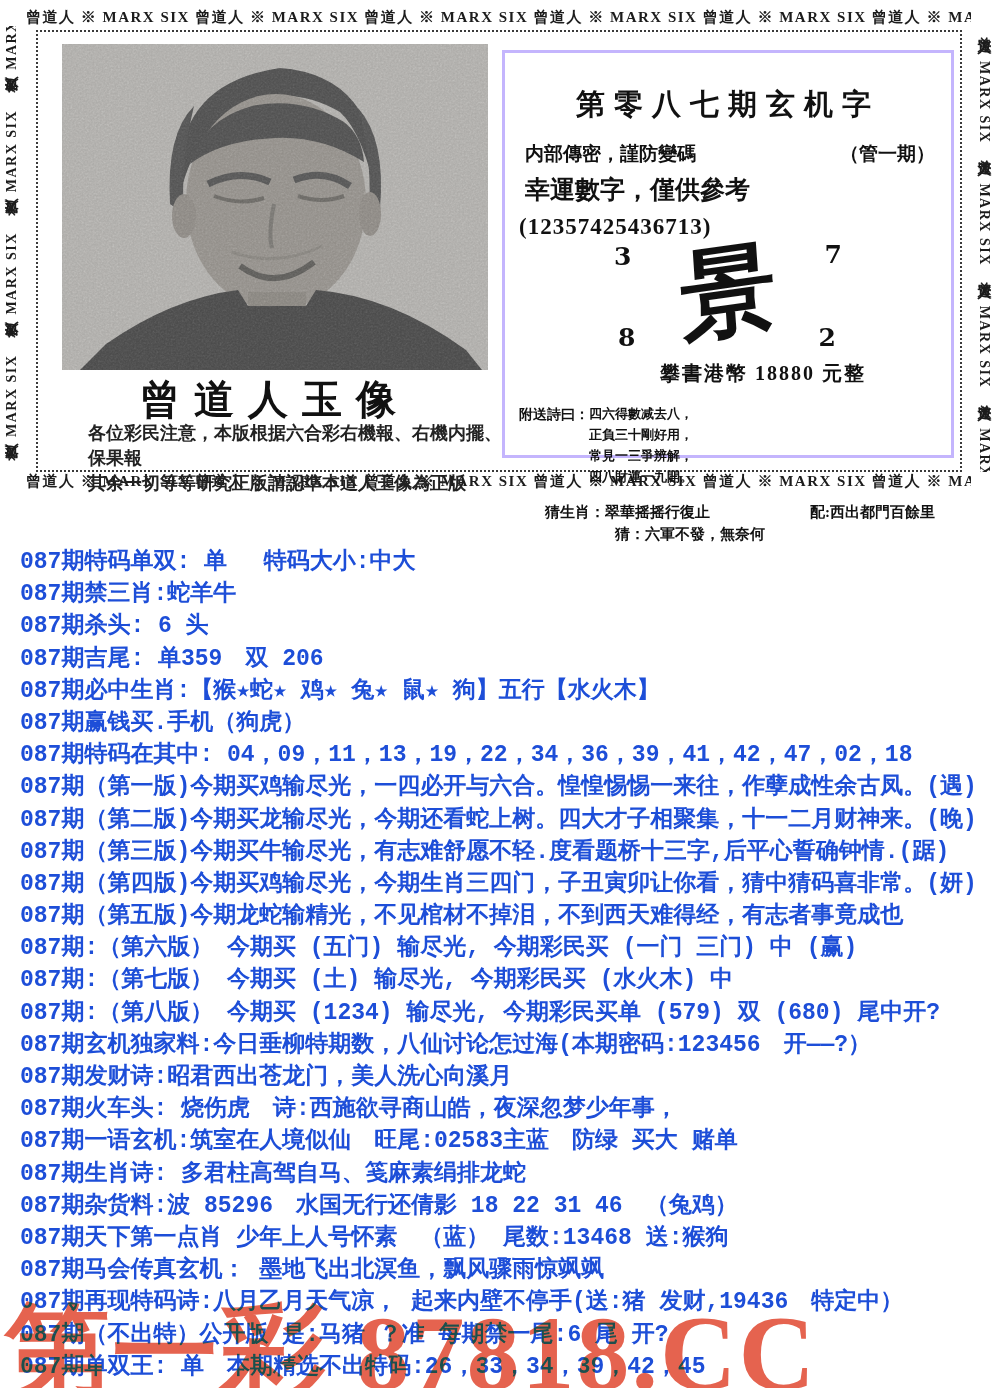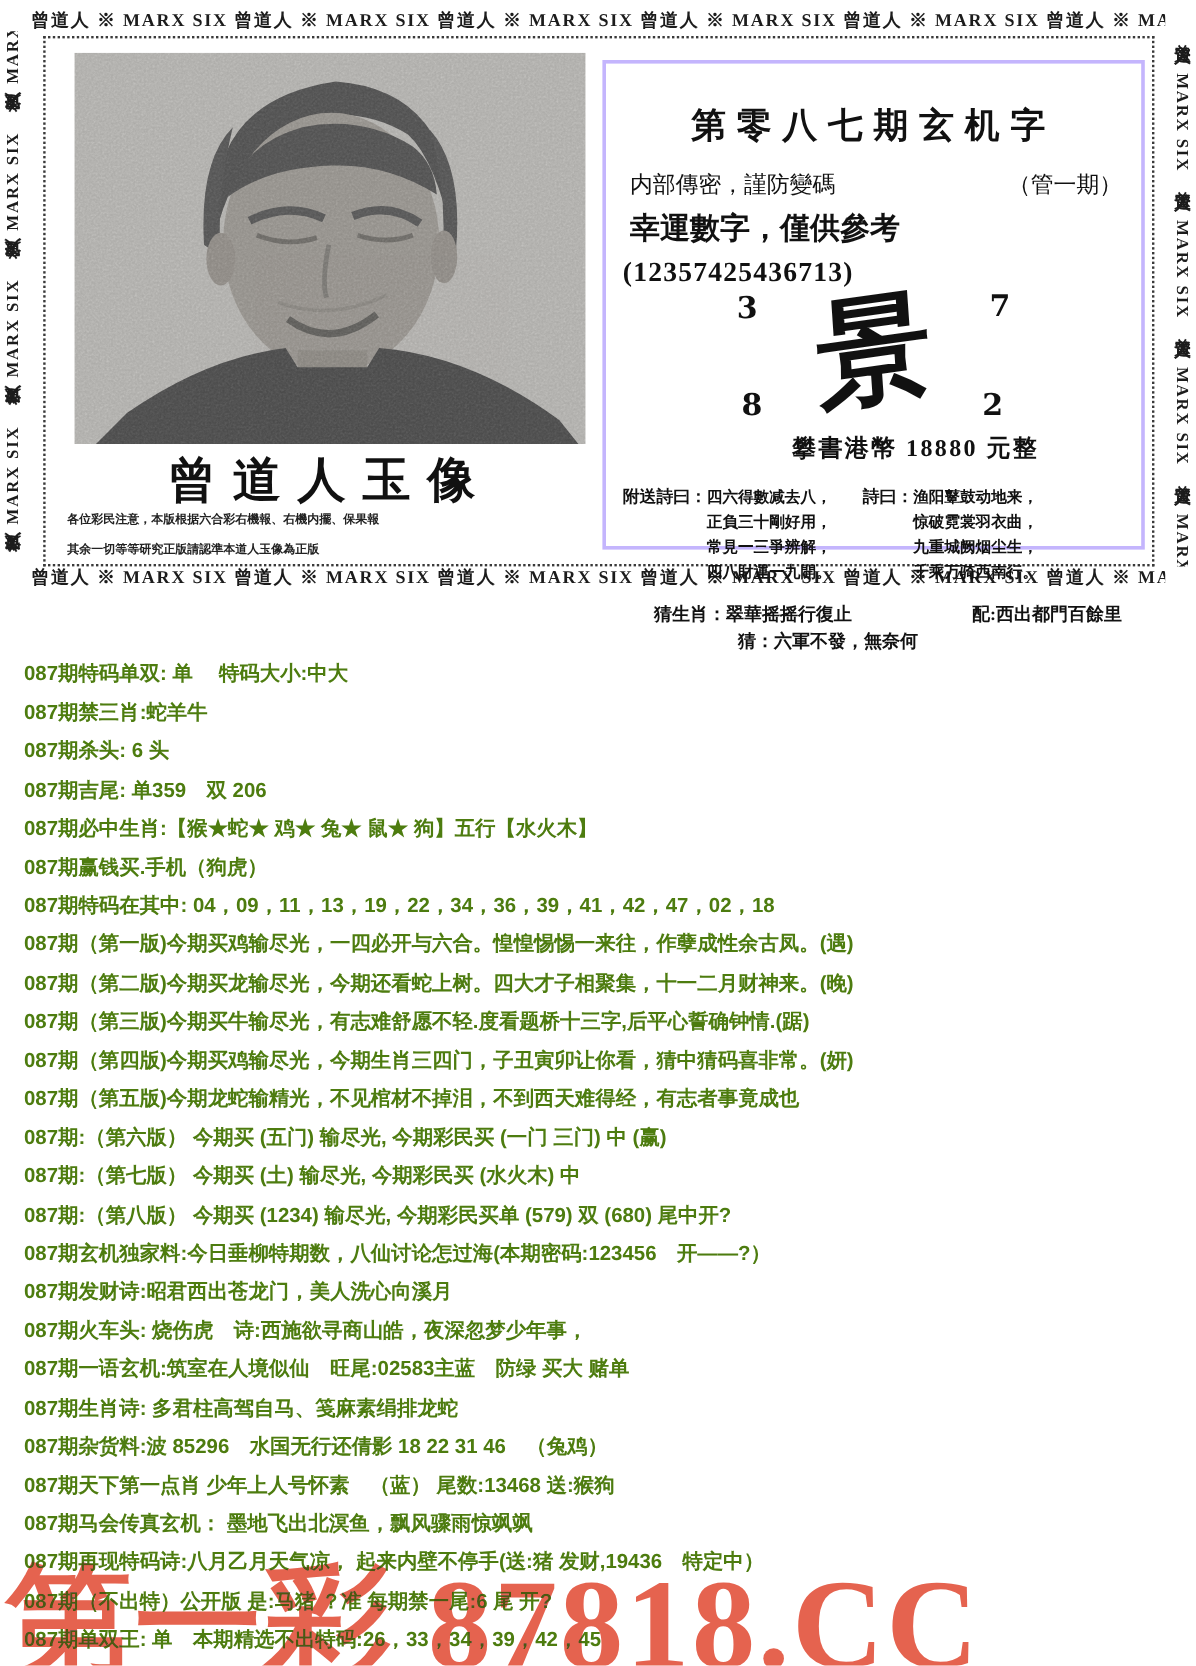--- a/index.html
+++ b/index.html
@@ -28,30 +28,30 @@
     border:2px dotted #3a3a3a;
   }
   
   .photo{position:absolute;left:62px;top:44px;width:426px;height:326px;}
   .photo svg{display:block;width:100%;height:100%;}
   .photo-caption{
     position:absolute;left:62px;top:372px;width:426px;text-align:center;
     font-family:"DejaVu Serif", serif;font-size:40px;font-weight:700;letter-spacing:14px;
   }
   .photo-notes{
-    position:absolute;left:56px;top:421px;width:416px;
-    font-size:10px;line-height:25px;font-weight:600;color:#222;
+    position:absolute;left:88px;top:421px;width:416px;
+    font-size:18px;line-height:25px;font-weight:600;color:#222;
   }
   
   .mbox{
     position:absolute;left:502px;top:50px;width:452px;height:408px;
     border:3px solid #c4b5fd;box-sizing:border-box;padding:4px 14px 0 14px;
   }
   .mbox-title{text-align:center;font-size:29px;font-weight:700;letter-spacing:9px;margin-top:28px;}
-  .mbox-row1{display:flex;justify-content:space-between;font-size:19px;font-weight:400;margin:16px 2px 0 6px;}
+  .mbox-row1{display:flex;justify-content:space-between;font-size:19px;font-weight:700;margin:16px 2px 0 6px;}
   .mbox-row2{font-size:25px;font-weight:600;margin:6px 0 0 6px;}
   .mbox-digits{text-align:left;font-size:23px;font-weight:700;letter-spacing:1px;margin-top:8px;}
   .charblock{position:relative;width:240px;height:112px;margin:0 auto;}
   .corner{position:absolute;font-size:25px;font-weight:700;font-family:"DejaVu Serif", serif;}
   .corner.tl{left:6px;top:2px;}
   .corner.tr{right:6px;top:0px;}
   .corner.bl{left:10px;bottom:0px;}
   .corner.br{right:12px;bottom:0px;}
   .big-char{
     position:absolute;left:50%;top:50%;
@@ -63,21 +63,21 @@
   .poem-col{display:flex;}
   .poem-label{font-size:14px;white-space:nowrap;padding-top:1px;}
   .poem-lines{white-space:nowrap;}
   .poems .sep{width:26px;}
   .guess-row{display:flex;justify-content:space-between;font-size:15px;font-weight:700;margin-top:16px;padding:0 2px 0 26px;}
   .guess2{font-size:15px;font-weight:700;margin:3px 0 0 96px;}
   
   .body-list{position:absolute;left:20px;top:546px;width:974px;overflow:hidden;}
   .body-list .line{
     height:32.2px;line-height:32.2px;white-space:nowrap;
-    font-family:Liberation Sans, sans-serif;font-size:17px;font-weight:600;color:#4d7c0f;
+    font-family:Liberation Mono, monospace;font-size:23px;font-weight:600;color:#1d4ed8;
   }
   
   .watermark{
     position:absolute;left:4px;top:1282px;width:992px;z-index:5;
     font-family:"Liberation Serif", serif;font-size:106px;font-weight:700;
     letter-spacing:2px;white-space:nowrap;mix-blend-mode:darken;opacity:0.92;
   }
 </style>
 </head>
 <body>
@@ -152,29 +152,20 @@
     <div class="poem-col">
       <span class="poem-label">附送詩曰：</span>
       <div class="poem-lines">
         <div>四六得數减去八，</div>
         <div>正負三十剛好用，</div>
         <div>常見一三爭辨解，</div>
         <div>四八財運一九開。</div>
       </div>
     </div>
     <div class="sep"></div>
-    <div class="poem-col">
-      <span class="poem-label">詩曰：</span>
-      <div class="poem-lines">
-        <div>渔阳鼙鼓动地来，</div>
-        <div>惊破霓裳羽衣曲，</div>
-        <div>九重城阙烟尘生，</div>
-        <div>千乘万骑西南行。</div>
-      </div>
-    </div>
   </div>
   <div class="guess-row">
     <span>猜生肖：翠華摇摇行復止</span>
     <span>配:西出都門百餘里</span>
   </div>
   <div class="guess2">猜：六軍不發，無奈何</div>
 </div>
 
 <div class="body-list">
   <div class="line">087期特码单双: 单　 特码大小:中大</div>

